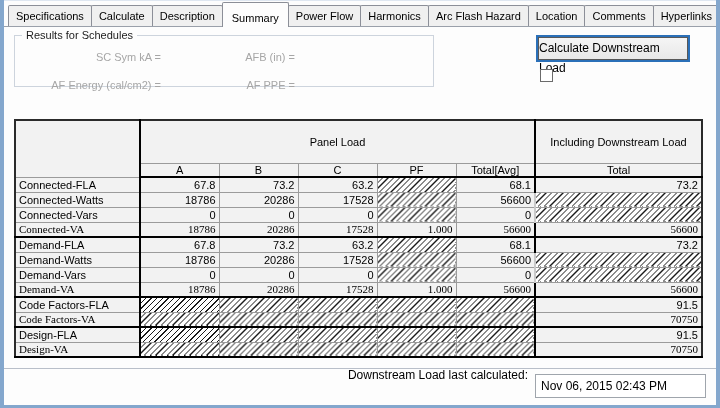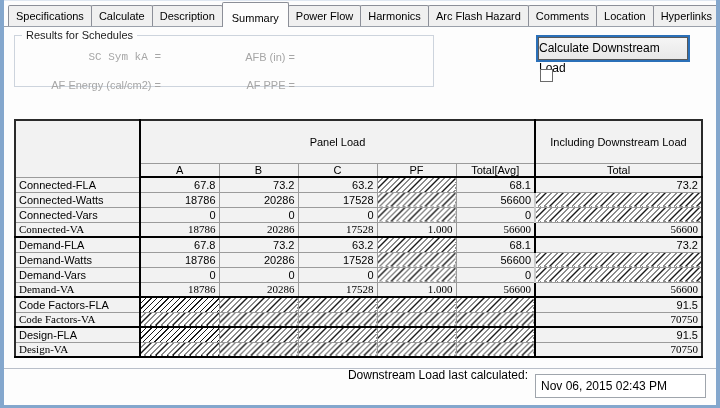--- a/index.html
+++ b/index.html
@@ -52,21 +52,21 @@
   
   .groupbox {
     position: absolute; left: 10px; top: 8px; width: 420px; height: 52px;
     border: 1px solid #cdd4dd;
   }
   .groupbox-title {
     position: absolute; top: -7px; left: 7px;
     background: #fdfdfd; padding: 0 4px; color: #1c1c1c;
   }
   .gb-field { position: absolute; color: #a6a6a6; text-align: right; }
-  .gb-f1 { left: 4px;   top: 15px; width: 142px; font-family: Liberation Mono, monospace; }
+  .gb-f1 { left: 4px;   top: 15px; width: 142px; }
   .gb-f2 { left: 180px; top: 15px; width: 100px; }
   .gb-f3 { left: 4px;   top: 43px; width: 142px; }
   .gb-f4 { left: 180px; top: 43px; width: 100px; }
 
   
   .calc-button {
     position: absolute; left: 534px; top: 10px; width: 150px; height: 23px;
     background: linear-gradient(#f5f5f5, #e8e8e8);
     border: 1px solid #585858;
     box-shadow: 0 0 0 2px #2b70b8;
@@ -140,22 +140,22 @@
 <div class="edge edge-bottom"></div>
 
 <div class="tabbar">
     <div class="tab">Specifications</div>
     <div class="tab">Calculate</div>
     <div class="tab">Description</div>
     <div class="tab active">Summary</div>
     <div class="tab">Power Flow</div>
     <div class="tab">Harmonics</div>
     <div class="tab">Arc Flash Hazard</div>
+    <div class="tab">Location</div>
     <div class="tab">Comments</div>
-    <div class="tab">Location</div>
     <div class="tab">Hyperlinks</div>
   </div>
 
 <div class="page">
 
   <div class="groupbox">
     <span class="groupbox-title">Results for Schedules</span>
     <span class="gb-field gb-f1">SC Sym kA =</span>
     <span class="gb-field gb-f2">AFB (in) =</span>
     <span class="gb-field gb-f3">AF Energy (cal/cm2) =</span>

